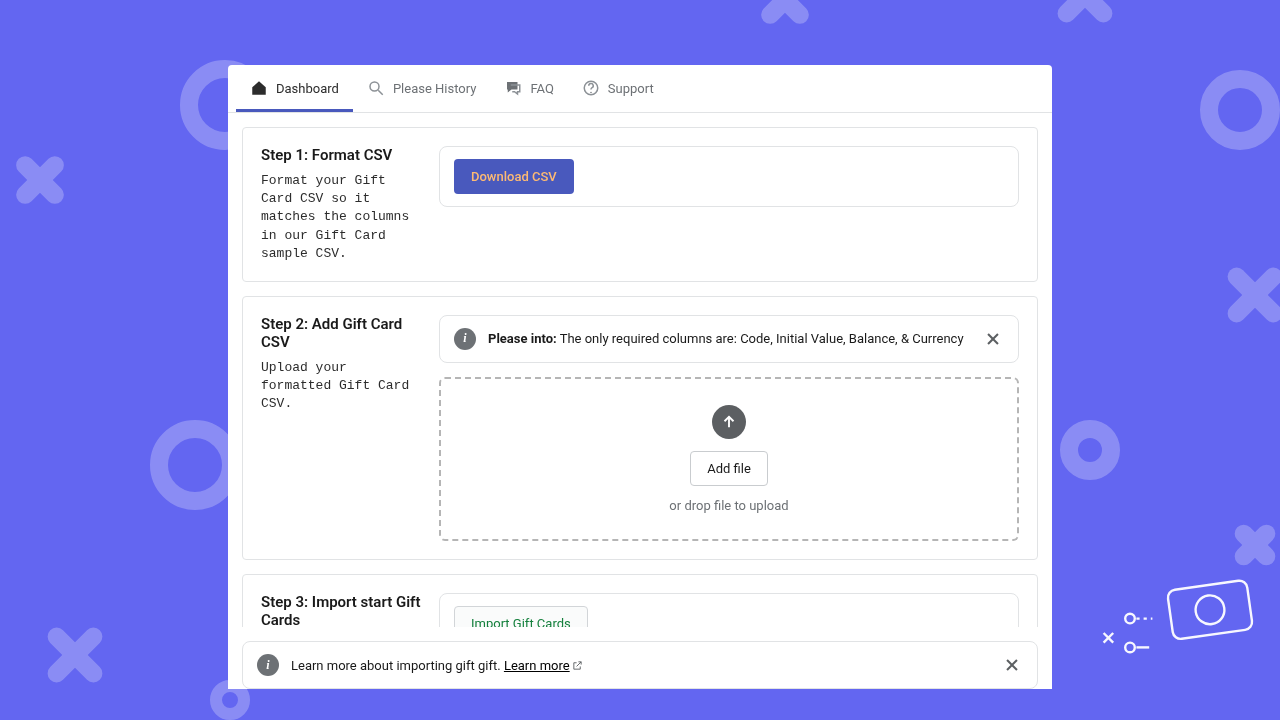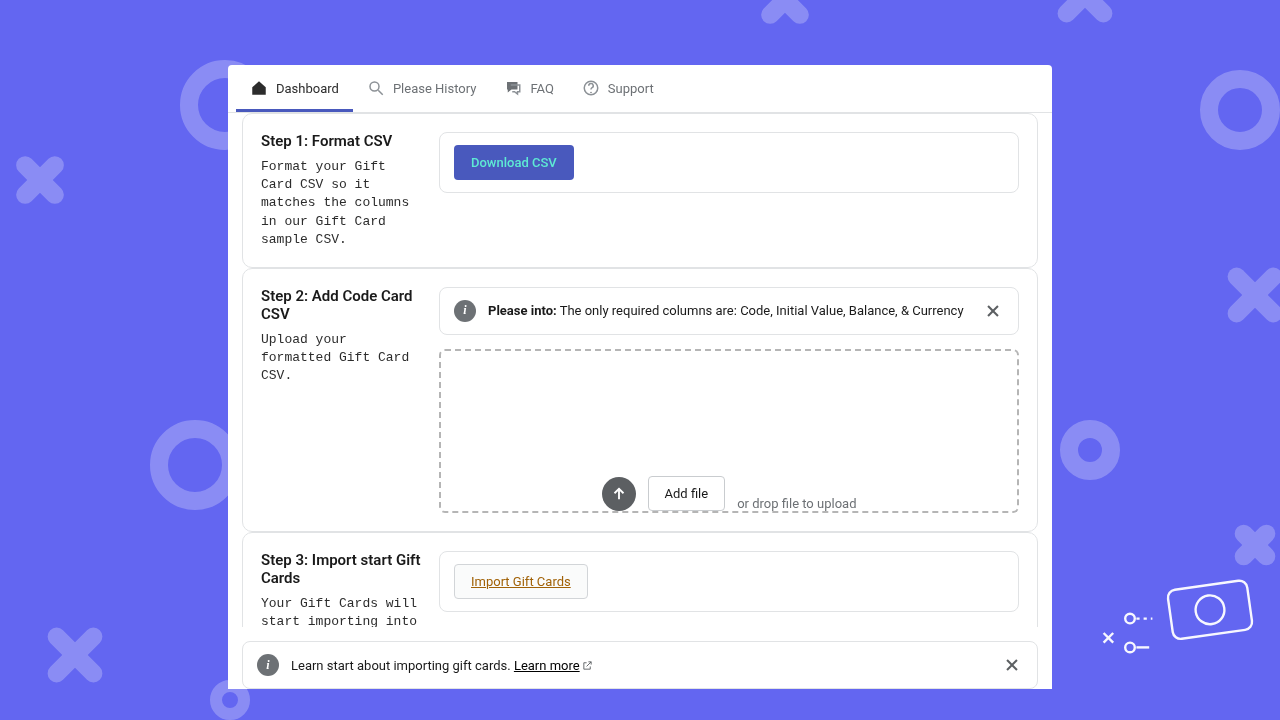--- a/index.html
+++ b/index.html
@@ -58,25 +58,26 @@
   .tab-icon svg { width: 18px; height: 18px; fill: #8c9196; stroke: #8c9196; }
 
   .content {
     padding: 0 14px 14px 14px;
     flex: 1;
     overflow: auto;
   }
 
   .card {
     border: 1px solid #e1e3e5;
-    border-radius: 10px;
+    border-radius: 4px;
     background: #fff;
     display: flex;
     padding: 18px;
     gap: 18px;
+    margin-top: 14px;
   }
   .card-left {
     width: 160px;
     flex: 0 0 160px;
   }
   .card-title {
     font-size: 15px;
     font-weight: 600;
     color: #1a1a1a;
     margin-bottom: 8px;
@@ -95,32 +96,32 @@
     display: inline-flex;
     align-items: center;
     padding: 9px 16px;
     font-size: 13px;
     border-radius: 4px;
     cursor: pointer;
     border: 1px solid transparent;
   }
   .btn-primary {
     background: #4959bd;
-    color: #5eead4;
+    color: #fdba74;
     font-weight: 500;
   }
   .btn-outline {
     background: #fff;
     border-color: #c9cccf;
     color: #1a1a1a;
   }
   .btn-disabled {
     background: #fafbfb;
     border-color: #d2d5d8;
-    color: #a16207;
+    color: #15803d;
     cursor: default;
     text-decoration: underline;
   }
 
   .panel {
     border: 1px solid #e1e3e5;
     border-radius: 8px;
     padding: 12px 14px;
     display: flex;
     align-items: center;
@@ -146,22 +147,22 @@
   }
   .close-btn::before { transform: rotate(45deg); }
   .close-btn::after  { transform: rotate(-45deg); }
 
   .dropzone {
     margin-top: 14px;
     border: 2px dashed #b5b5b5;
     border-radius: 6px;
     height: 164px;
     display: flex;
-    flex-direction: row;
-    align-items: flex-end;
+    flex-direction: column;
+    align-items: center;
     justify-content: center;
     gap: 12px;
   }
   .upload-circle {
     width: 34px; height: 34px; border-radius: 50%;
     background: #5c5f62;
     display: flex; align-items: center; justify-content: center;
   }
   .upload-circle svg { width: 18px; height: 18px; stroke: #fff; fill: none; stroke-width: 2.5; }
   .drop-hint { font-size: 13px; color: #6d7175; }
@@ -254,21 +255,21 @@
       </div>
       <div class="card-right">
         <div class="panel" style="border:1px solid #e1e3e5;">
           <div class="btn btn-primary">Download CSV</div>
         </div>
       </div>
     </div>
 
     <div class="card">
       <div class="card-left">
-        <div class="card-title">Step 2: Add Code Card CSV</div>
+        <div class="card-title">Step 2: Add Gift Card CSV</div>
         <div class="card-desc">Upload your formatted Gift Card CSV.</div>
       </div>
       <div class="card-right">
         <div class="panel">
           <div class="info-icon">i</div>
           <div class="panel-text">
             <strong>Please into:</strong><span> The only required columns are: Code, Initial Value, Balance, &amp; Currency</span>
           </div>
           <div class="close-btn"></div>
         </div>
@@ -295,21 +296,21 @@
           <div class="btn btn-disabled">Import Gift Cards</div>
         </div>
       </div>
     </div>
 
   </div>
 
   <div class="footer-banner">
     <div class="info-icon">i</div>
     <div class="panel-text">
-      <span>Learn start about importing gift cards. </span>
+      <span>Learn more about importing gift gift. </span>
       <a class="learn-link"><span>Learn more</span><span class="ext-icon"><svg viewBox="0 0 24 24">
               <path d="M14 4h6v6"></path>
               <path d="M20 4L10 14"></path>
               <path d="M18 14v6H4V6h6"></path>
             </svg></span></a>
     </div>
     <div class="close-btn"></div>
   </div>
 
 </div>

